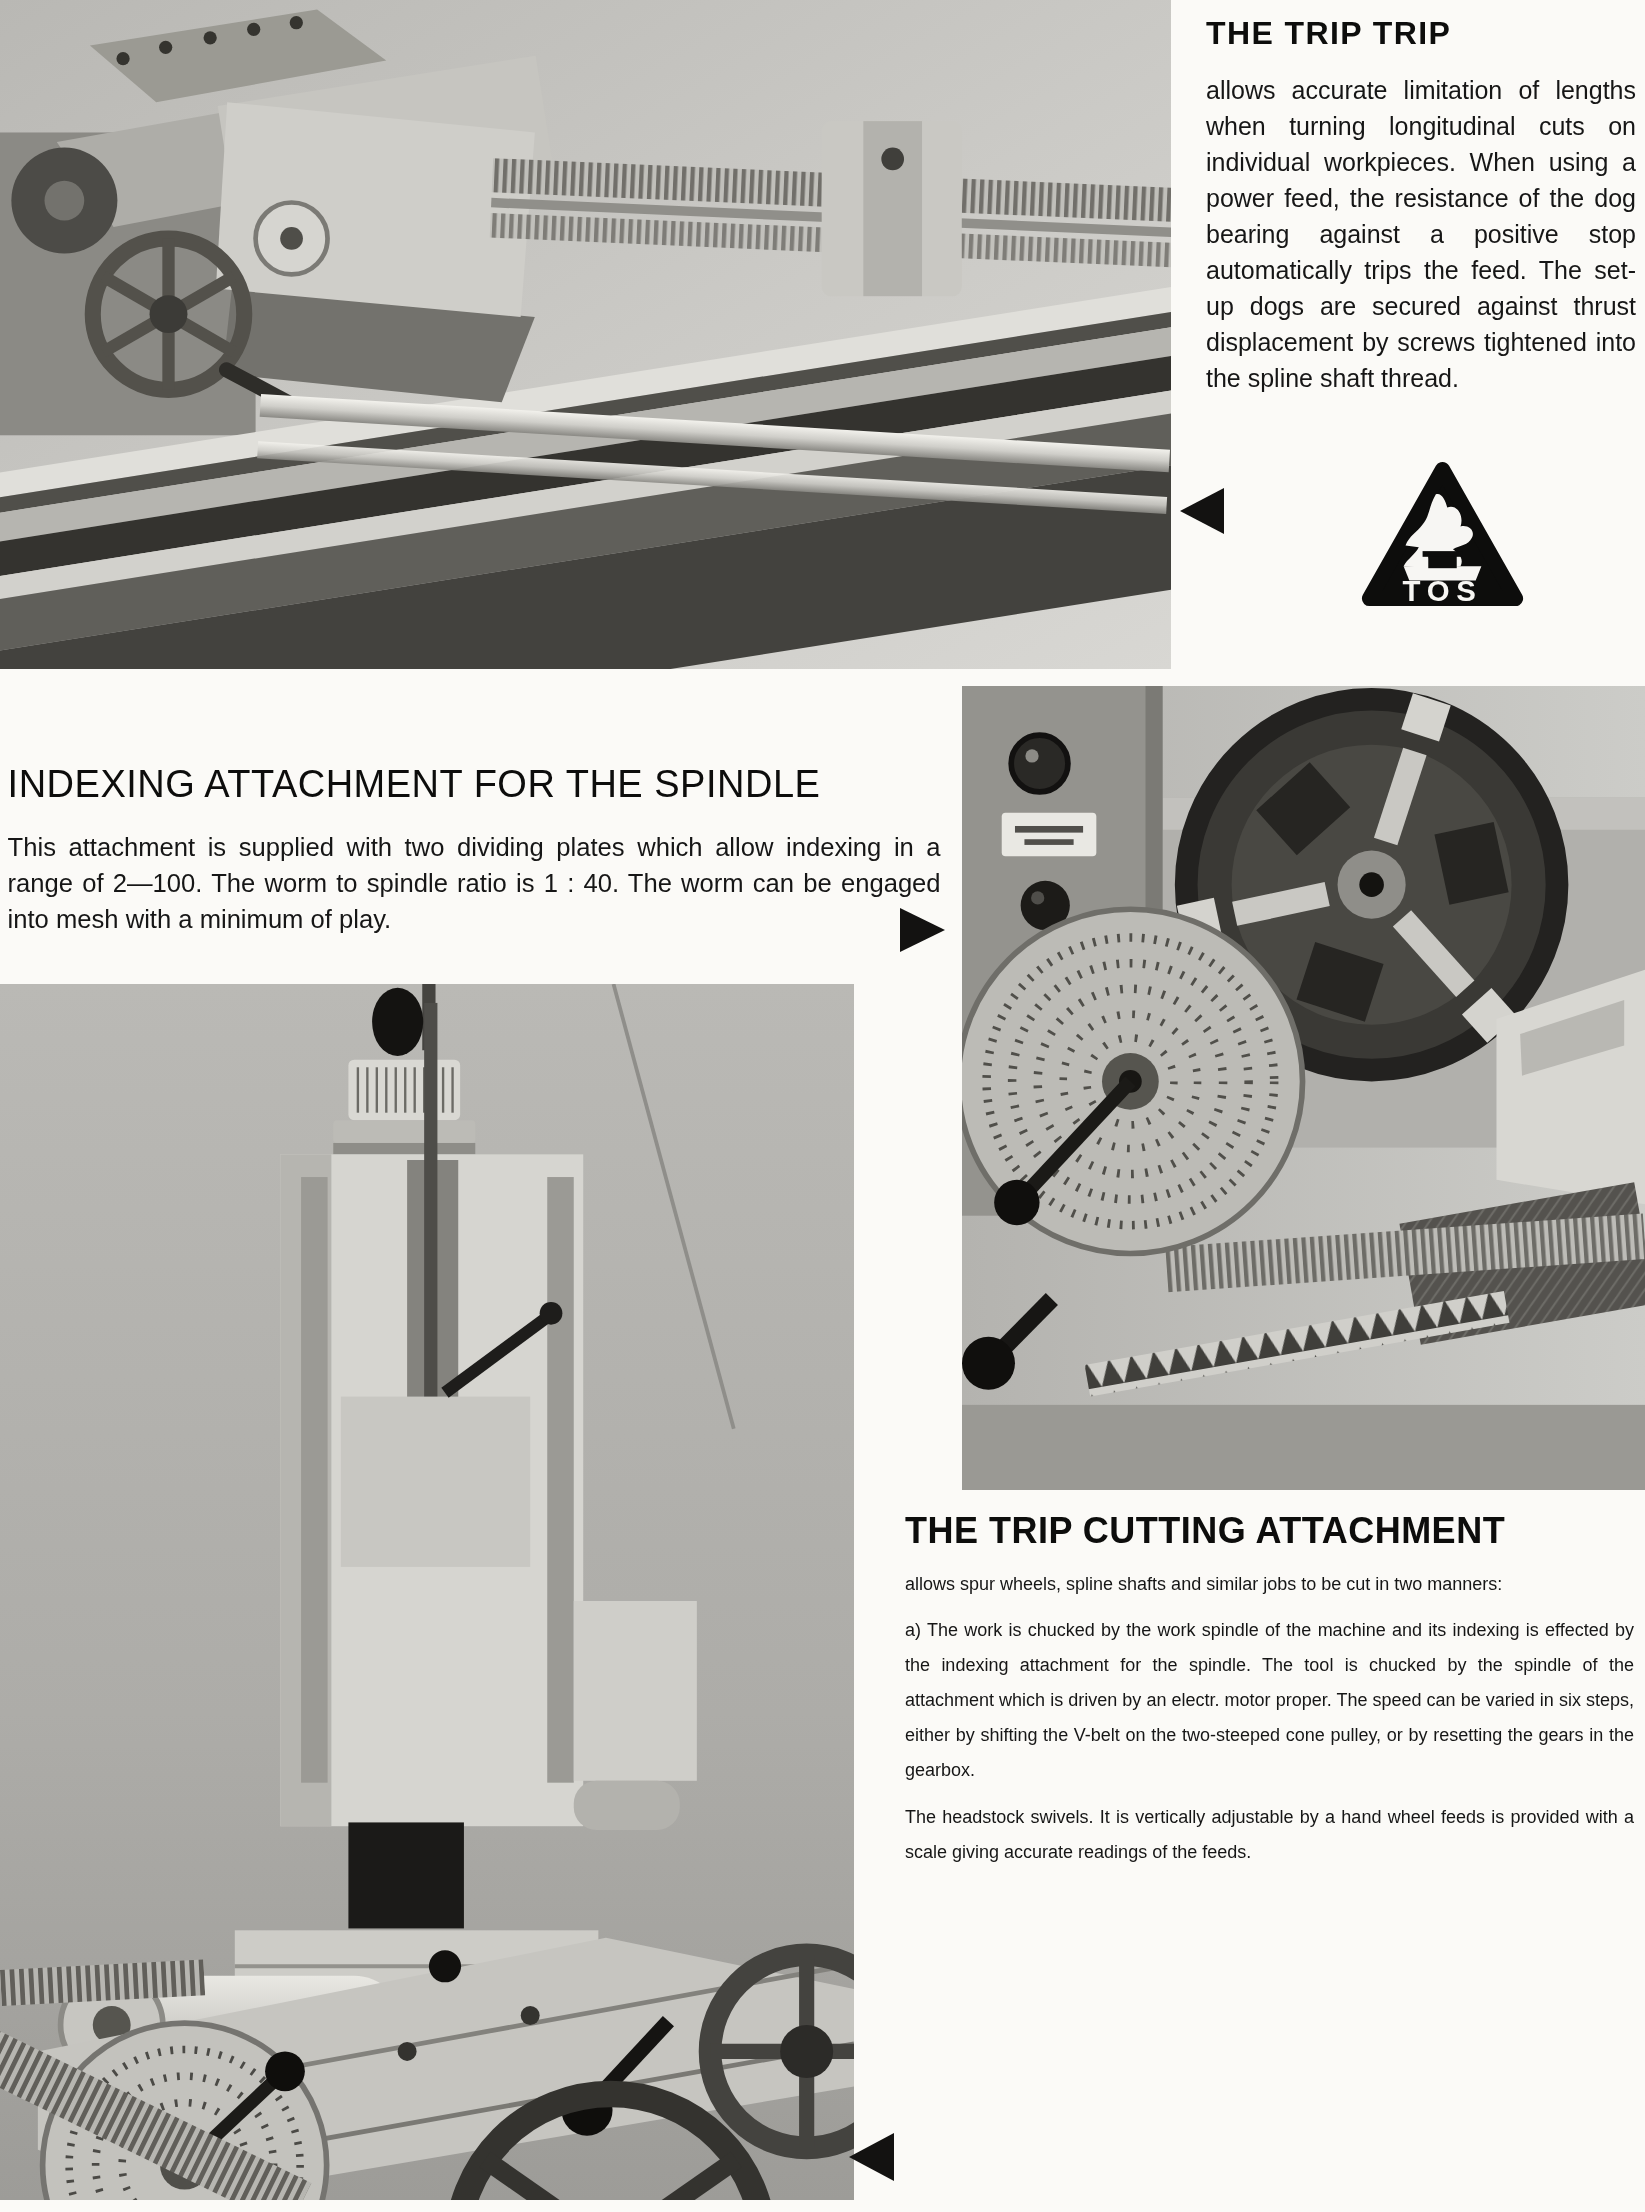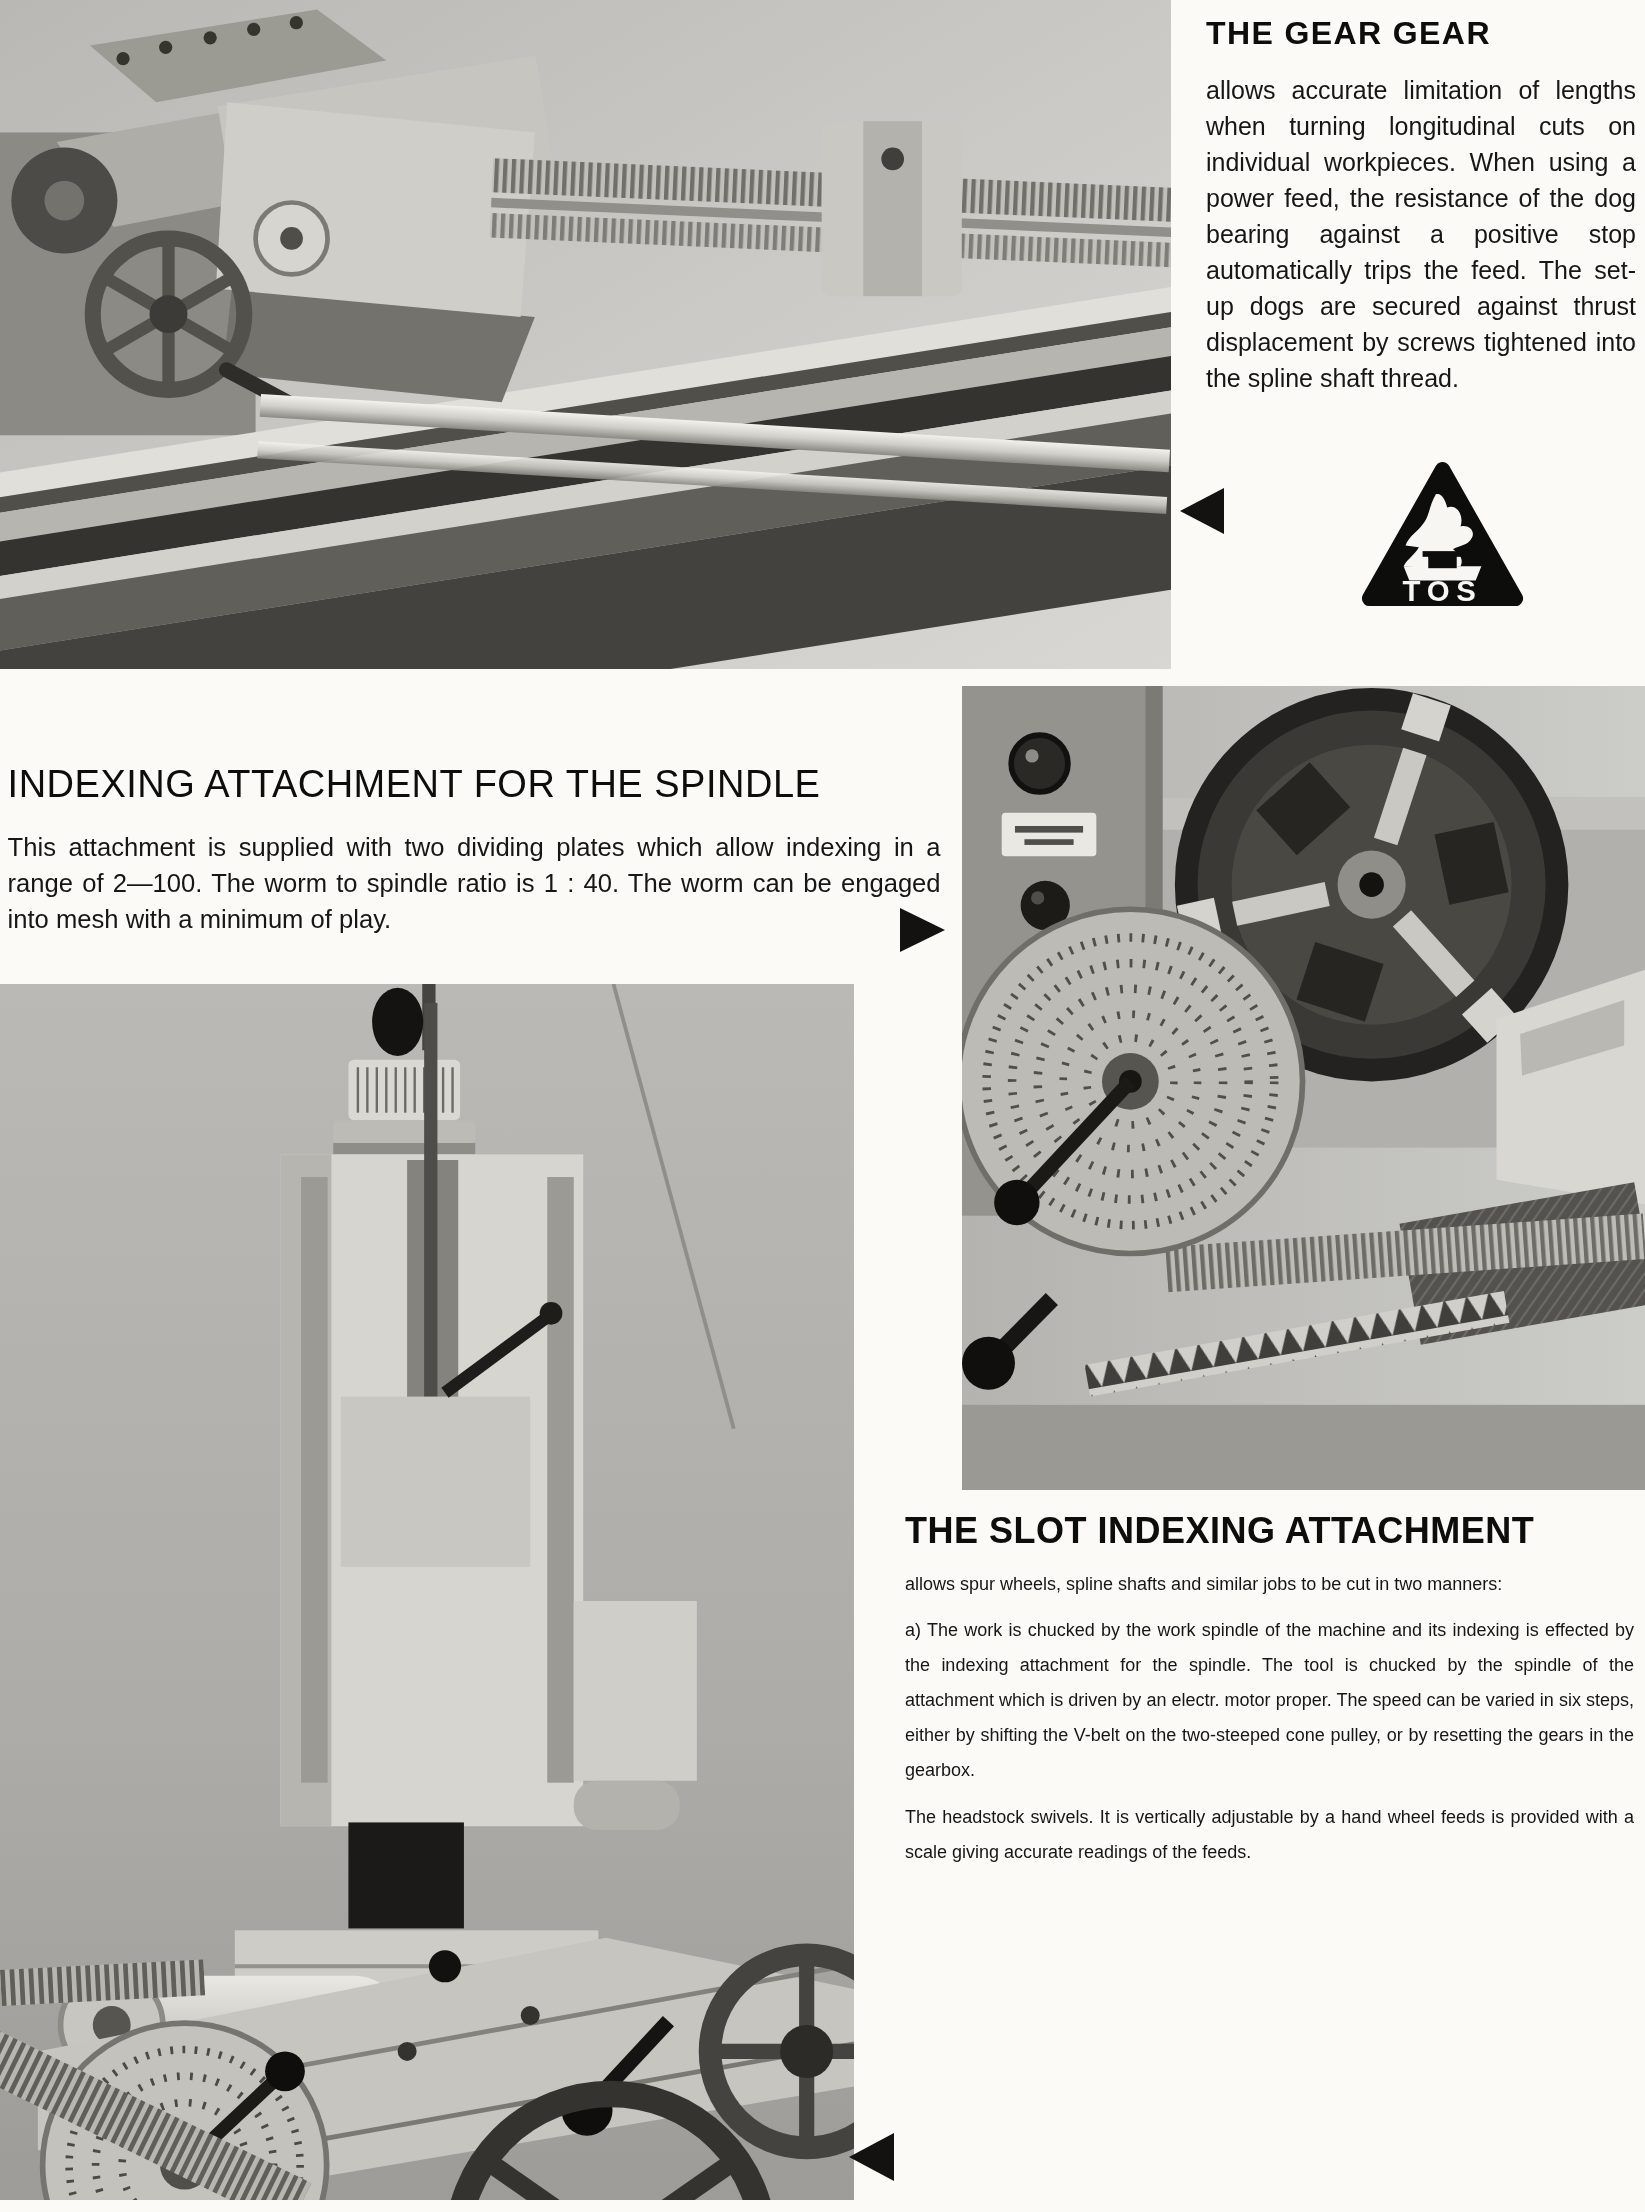--- a/index.html
+++ b/index.html
@@ -104,21 +104,21 @@
       <rect x="912" y="128" width="62" height="185" fill="#b3b2ad"></rect>
       <circle cx="943" cy="168" r="12" fill="#403f3b"></circle>
       <g transform="rotate(3.5 300 430)">
         <rect x="275" y="418" width="962" height="24" fill="url(#p1rod)"></rect>
         <rect x="275" y="468" width="962" height="18" fill="url(#p1rod)" opacity="0.9"></rect>
       </g>
     </svg>
   </div>
 
   <div class="text-block trip-block">
-    <h1 class="trip-heading">THE GEAR GEAR</h1>
+    <h1 class="trip-heading">THE TRIP TRIP</h1>
     <p class="trip-body">allows accurate limitation of lengths when turning longitudinal cuts on individual workpieces. When using a power feed, the resistance of the dog bearing against a positive stop automatically trips the feed. The set-up dogs are secured against thrust displacement by screws tightened into the spline shaft thread.</p>
   </div>
 
   <div class="arr arr-left-top"></div>
 
   <div class="tos">
     <svg viewBox="0 0 174 158">
       <path d="M87 10 L164 146 L10 146 Z" fill="#0d0d0c" stroke="#0d0d0c" stroke-width="16" stroke-linejoin="round"></path>
       <path d="M80 36 C72 50 74 58 66 68 C60 76 52 80 48 90 L62 92 C58 100 50 104 46 112 L76 114 L72 102 L86 100 L90 114 L106 112 C110 104 104 98 98 94 C106 90 114 90 118 82 C122 74 114 68 106 70 C110 58 102 46 92 50 C90 42 86 34 80 36 Z" fill="#f7f6f3"></path>
       <path d="M46 112 L128 112 L122 127 L52 127 Z" fill="#f7f6f3"></path>
@@ -310,21 +310,21 @@
         <circle cx="106" cy="-99" r="21" fill="#0f0e0c"></circle>
       </g>
       <g transform="rotate(26 0 1120)">
         <rect x="-40" y="1108" width="400" height="54" fill="url(#p3t)"></rect>
       </g>
       <rect x="0" y="1042" width="215" height="38" fill="url(#p3t)" transform="rotate(-3 0 1042)"></rect>
     </svg>
   </div>
 
   <div class="text-block slot-block">
-    <h2 class="slot-heading">THE SLOT INDEXING ATTACHMENT</h2>
+    <h2 class="slot-heading">THE TRIP CUTTING ATTACHMENT</h2>
     <p>allows spur wheels, spline shafts and similar jobs to be cut in two manners:</p>
     <p>a) The work is chucked by the work spindle of the machine and its indexing is effected by the indexing attachment for the spindle. The tool is chucked by the spindle of the attachment which is driven by an electr. motor proper. The speed can be varied in six steps, either by shifting the V-belt on the two-steeped cone pulley, or by resetting the gears in the gearbox.</p>
     <p>The headstock swivels. It is vertically adjustable by a hand wheel feeds is provided with a scale giving accurate readings of the feeds.</p>
   </div>
 
   <div class="arr arr-left-bot"></div>
 
 </div>
 
 

